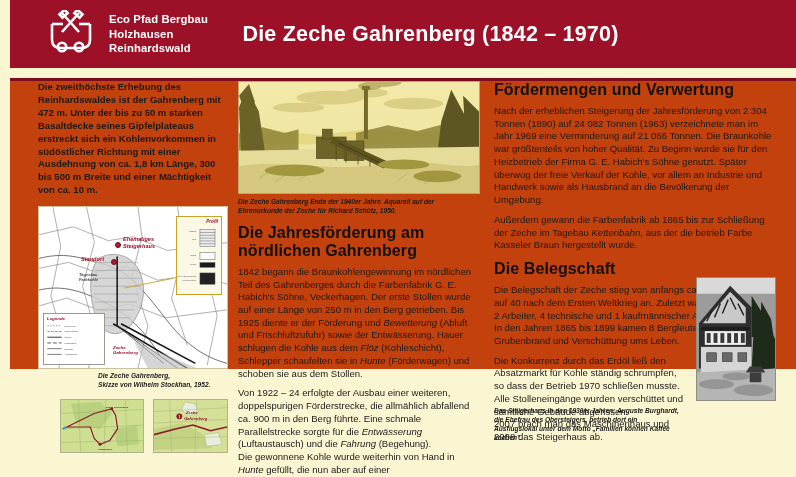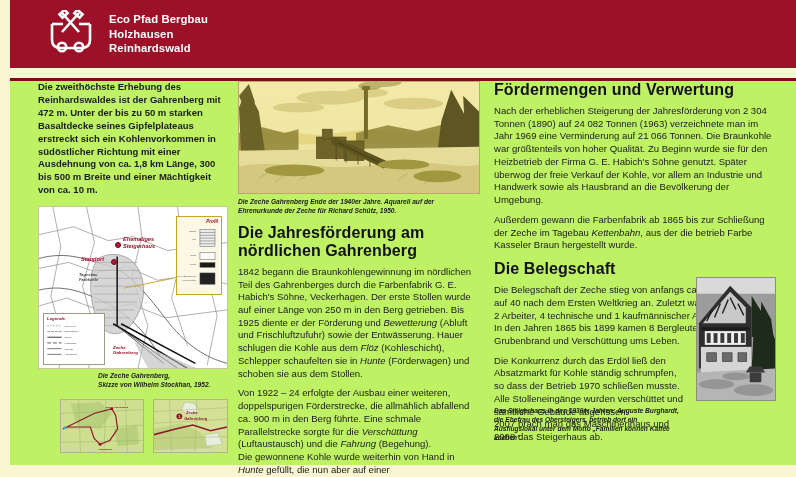--- a/index.html
+++ b/index.html
@@ -57,22 +57,22 @@
     font-size: 21.5px;
     font-weight: bold;
     letter-spacing: .2px;
     margin-left: 55px;
   }
 
   
   .content {
     position: absolute;
     left: 10px; top: 81px;
-    width: 786px; height: 384px;
-    background: #bef264;
+    width: 786px; height: 288px;
+    background: #c2410c;
   }
   .col {
     position: absolute;
     top: 0;
   }
   .col-left  { left: 28px;  width: 190px; }
   .col-mid   { left: 228px; width: 242px; }
   .col-right { left: 484px; width: 282px; }
 
   p.body {
@@ -203,20 +203,21 @@
           <path d="M14 3 L31 22"></path>
           <path d="M31 3 L14 22"></path>
           <path d="M12 1.5 L19 1.5 L19 6 L12 6 Z" transform="rotate(-42 15.5 3.7)"></path>
           <path d="M27 1.5 L34 1.5 L34 6 L27 6 Z" transform="rotate(42 30.5 3.7)"></path>
         </g>
       </svg>
       <div class="logo-text">Eco Pfad Bergbau
 Holzhausen
 Reinhardswald</div>
     </div>
+    <div class="board-title">Die Zeche Gahrenberg (1842 – 1970)</div>
   </div>
   <div class="header-underline"></div>
 
   <div class="content">
 
     <div class="col col-left">
       <p class="body">Die zweithöchste Erhebung des Reinhardswaldes ist der Gahrenberg mit 472 m. Unter der bis zu 50 m starken Basaltdecke seines Gipfelplateaus erstreckt sich ein Kohlenvorkommen in südöstlicher Richtung mit einer Ausdehnung von ca. 1,8 km Länge, 300 bis 500 m Breite und einer Mächtigkeit von ca. 10 m.</p>
 
       <div class="map-main">
         <svg class="map-canvas" viewBox="0 0 190 163" preserveAspectRatio="none">
@@ -430,21 +431,21 @@
             <path d="M20 98 L30 92 M36 102 L46 95 M60 100 L70 94 M160 100 L170 93 M186 104 L196 97"></path>
           </g>
         </svg>
       </div>
       <div class="caption art-caption">Die Zeche Gahrenberg Ende der 1940er Jahre. Aquarell auf der Ehrenurkunde der Zeche für Richard Schütz, 1950.</div>
 
       <h2 class="section">Die Jahresförderung am nördlichen Gahrenberg</h2>
 
       <p class="body"><span>1842 begann die Braunkohlengewinnung im nördlichen Teil des Gahrenberges durch die Farbenfabrik G. E. Habich's Söhne, Veckerhagen. Der erste Stollen wurde auf einer Länge von 250 m in den Berg getrieben. Bis 1925 diente er der Förderung und </span><i>Bewetterung</i><span> (Abluft und Frischluftzufuhr) sowie der Entwässerung. Hauer schlugen die Kohle aus dem </span><i>Flöz</i><span> (Kohleschicht), Schlepper schaufelten sie in </span><i>Hunte</i><span> (Förderwagen) und schoben sie aus dem Stollen.</span></p>
 
-      <p class="body tight"><span>Von 1922 – 24 erfolgte der Ausbau einer weiteren, doppelspurigen Förderstrecke, die allmählich abfallend ca. 900 m in den Berg führte. Eine schmale Parallelstrecke sorgte für die </span><i>Verschüttung</i><span> (Luftaustausch) und die </span><i>Fahrung</i><span> (Begehung).</span></p>
+      <p class="body tight"><span>Von 1922 – 24 erfolgte der Ausbau einer weiteren, doppelspurigen Förderstrecke, die allmählich abfallend ca. 900 m in den Berg führte. Eine schmale Parallelstrecke sorgte für die </span><i>Entwässerung</i><span> (Luftaustausch) und die </span><i>Fahrung</i><span> (Begehung).</span></p>
 
       <p class="body"><span>Die gewonnene Kohle wurde weiterhin von Hand in </span><i>Hunte</i><span> gefüllt, die nun aber auf einer schienengebundenen Kettenbahn zum Kohlenbunker über Tage gezogen wurden. Im Maschinenhaus erzeugte man den Strom für den elektrischen Antrieb der Kettenbahn, zuerst mit Hilfe einer kohlebefeuerten Dampfmaschine, später mit einem Dieselgenerator.</span></p>
     </div>
 
     <div class="col col-right">
       <h2 class="section first">Fördermengen und Verwertung</h2>
       <p class="body">Nach der erheblichen Steigerung der Jahresförderung von 2 304 Tonnen (1890) auf 24 082 Tonnen (1963) verzeichnete man im Jahr 1969 eine Verminderung auf 21 066 Tonnen. Die Braunkohle war größtenteils von hoher Qualität. Zu Beginn wurde sie für den Heizbetrieb der Firma G. E. Habich's Söhne  genutzt. Später überwog der freie Verkauf der Kohle, vor allem an Industrie und Handwerk sowie als Hausbrand an die Bevölkerung der Umgebung.</p>
 
       <p class="body"><span>Außerdem gewann die Farbenfabrik ab 1865 bis zur Schließung der Zeche im Tagebau </span><i>Kettenbahn</i><span>, aus der die betrieb Farbe Kasseler Braun hergestellt wurde.</span></p>
 

